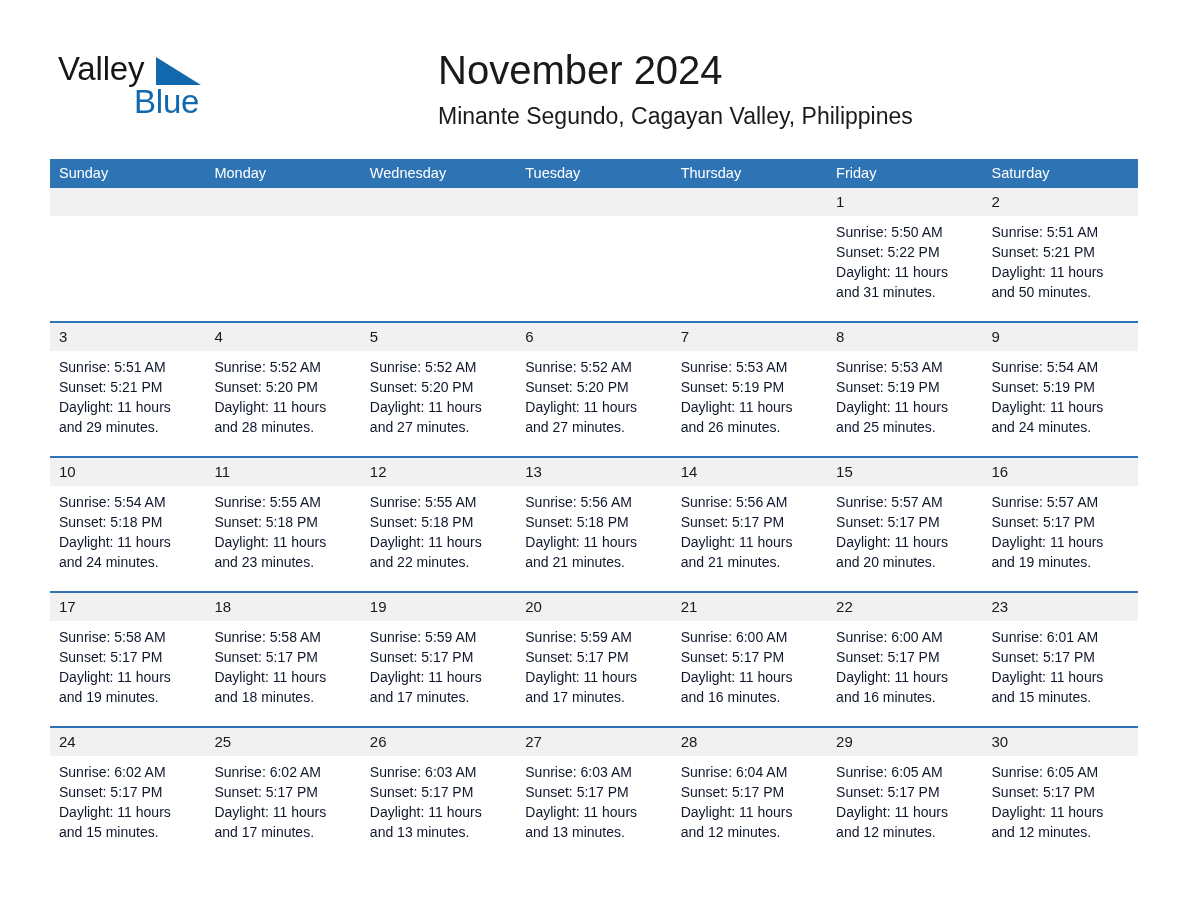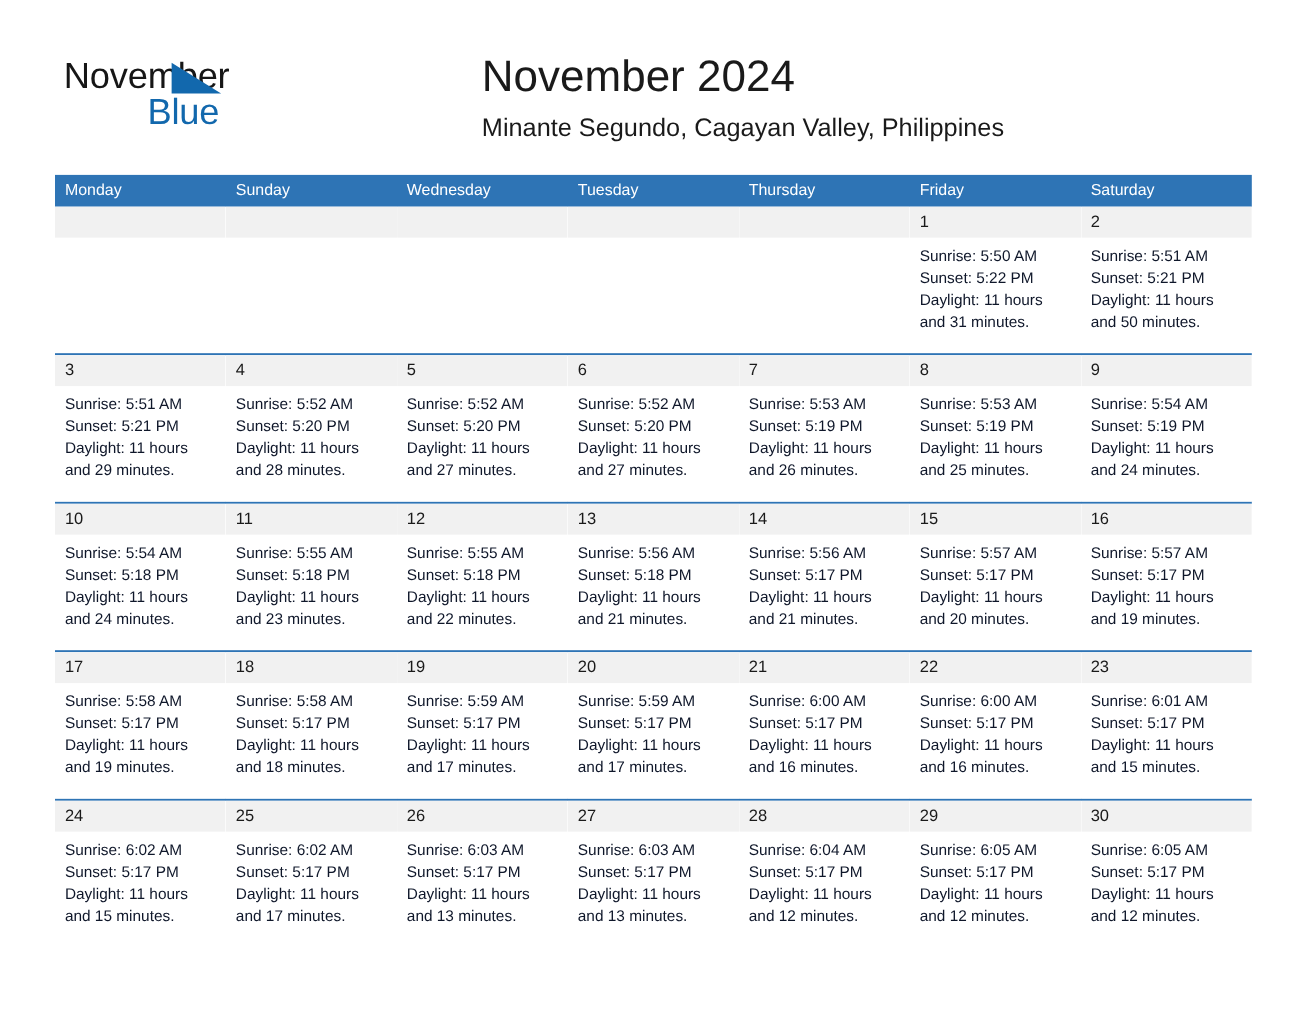--- a/index.html
+++ b/index.html
@@ -164,37 +164,37 @@
   }
 </style>
 </head>
 <body>
 
 <div class="page">
 
   <div class="header">
 
     <div class="logo">
-      <span class="logo-row1">November</span>
+      <span class="logo-row1">Valley</span>
       <span class="logo-tri"></span>
       <span class="logo-row2">Blue</span>
     </div>
 
     <div class="title-block">
       <div class="cal-title">November 2024</div>
       <div class="cal-subtitle">Minante Segundo, Cagayan Valley, Philippines</div>
     </div>
 
   </div>
 
   <div class="calendar">
 
     <div class="weekday-row">
+      <div class="weekday">Sunday</div>
       <div class="weekday">Monday</div>
-      <div class="weekday">Sunday</div>
       <div class="weekday">Wednesday</div>
       <div class="weekday">Tuesday</div>
       <div class="weekday">Thursday</div>
       <div class="weekday">Friday</div>
       <div class="weekday">Saturday</div>
     </div>
 
     <div class="week-row first">
       <div class="day-cell empty">
         <div class="day-number-band">

